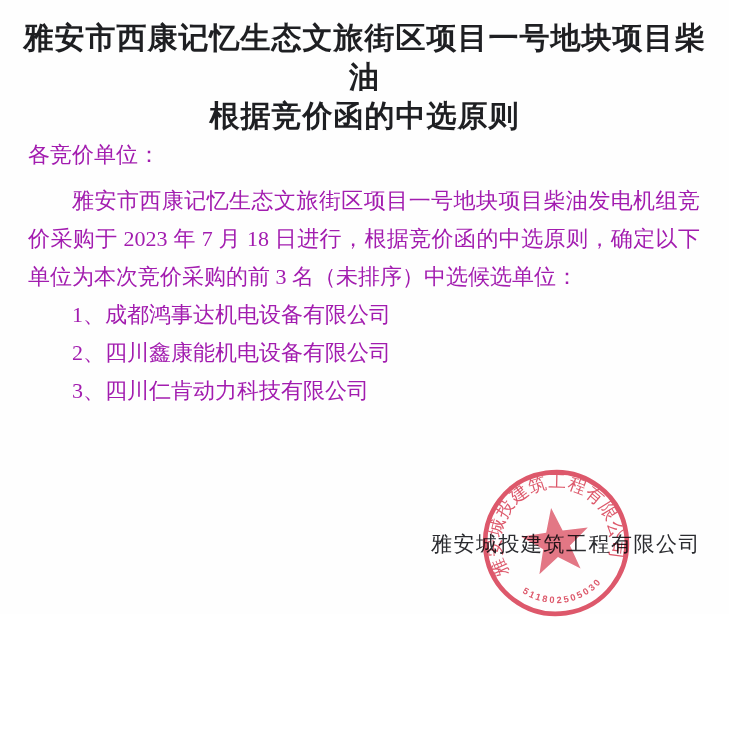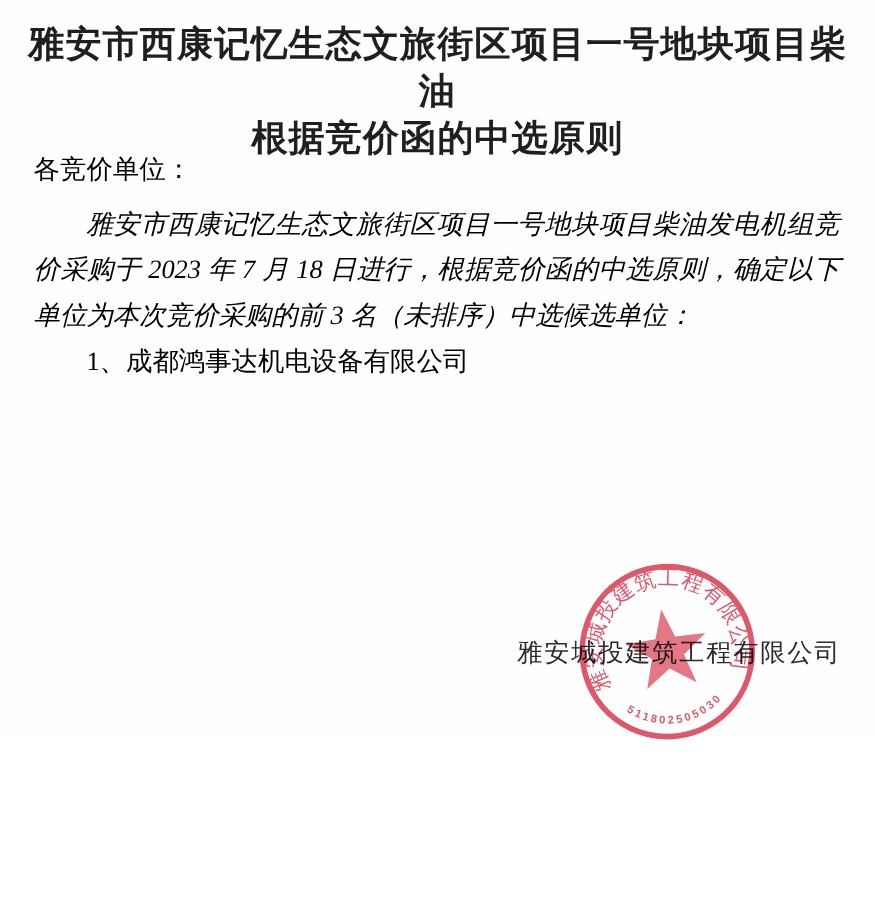--- a/index.html
+++ b/index.html
@@ -25,30 +25,30 @@
     text-align: center;
     font-family: "Liberation Sans", sans-serif;
     font-weight: bold;
     font-size: 30px;
     line-height: 39px;
     color: #1e1f22;
     letter-spacing: 1px;
   }
   .content {
     position: absolute;
-    top: 122px;
+    top: 136px;
     left: 28px;
     right: 29px;
     font-size: 22px;
     line-height: 38px;
     text-align: justify;
-    color: #000000;
+    color: #a21caf;
   }
   .salutation { margin-bottom: 8px; }
-  .para { text-indent: 2em; font-style: italic; }
+  .para { text-indent: 2em; }
   .winners { margin: 0 0 0 0; list-style: none; }
   .winner-item { text-indent: 2em; line-height: 38px; }
   .signature {
     position: absolute;
     right: 28px;
     top: 524px;
     text-align: right;
     font-size: 21px;
     line-height: 40px;
     color: #2a2b2f;
@@ -84,20 +84,22 @@
   <div class="doc-title">
     <div>雅安市西康记忆生态文旅街区项目一号地块项目柴油</div>
     <div>根据竞价函的中选原则</div>
   </div>
 
   <div class="content">
     <div class="salutation">各竞价单位：</div>
     <p class="para">雅安市西康记忆生态文旅街区项目一号地块项目柴油发电机组竞价采购于 2023 年 7 月 18 日进行，根据竞价函的中选原则，确定以下单位为本次竞价采购的前 3 名（未排序）中选候选单位：</p>
     <ul class="winners">
       <li class="winner-item">1、成都鸿事达机电设备有限公司</li>
+      <li class="winner-item">2、四川鑫康能机电设备有限公司</li>
+      <li class="winner-item">3、四川仁肯动力科技有限公司</li>
     </ul>
   </div>
 
   <div class="signature">
     <div class="sig-company">雅安城投建筑工程有限公司</div>
   </div>
 
   <div class="seal">
     <svg viewBox="0 0 200 200" xmlns="http://www.w3.org/2000/svg">
       <circle class="ring" cx="100" cy="100" r="92" stroke-width="6"></circle>

